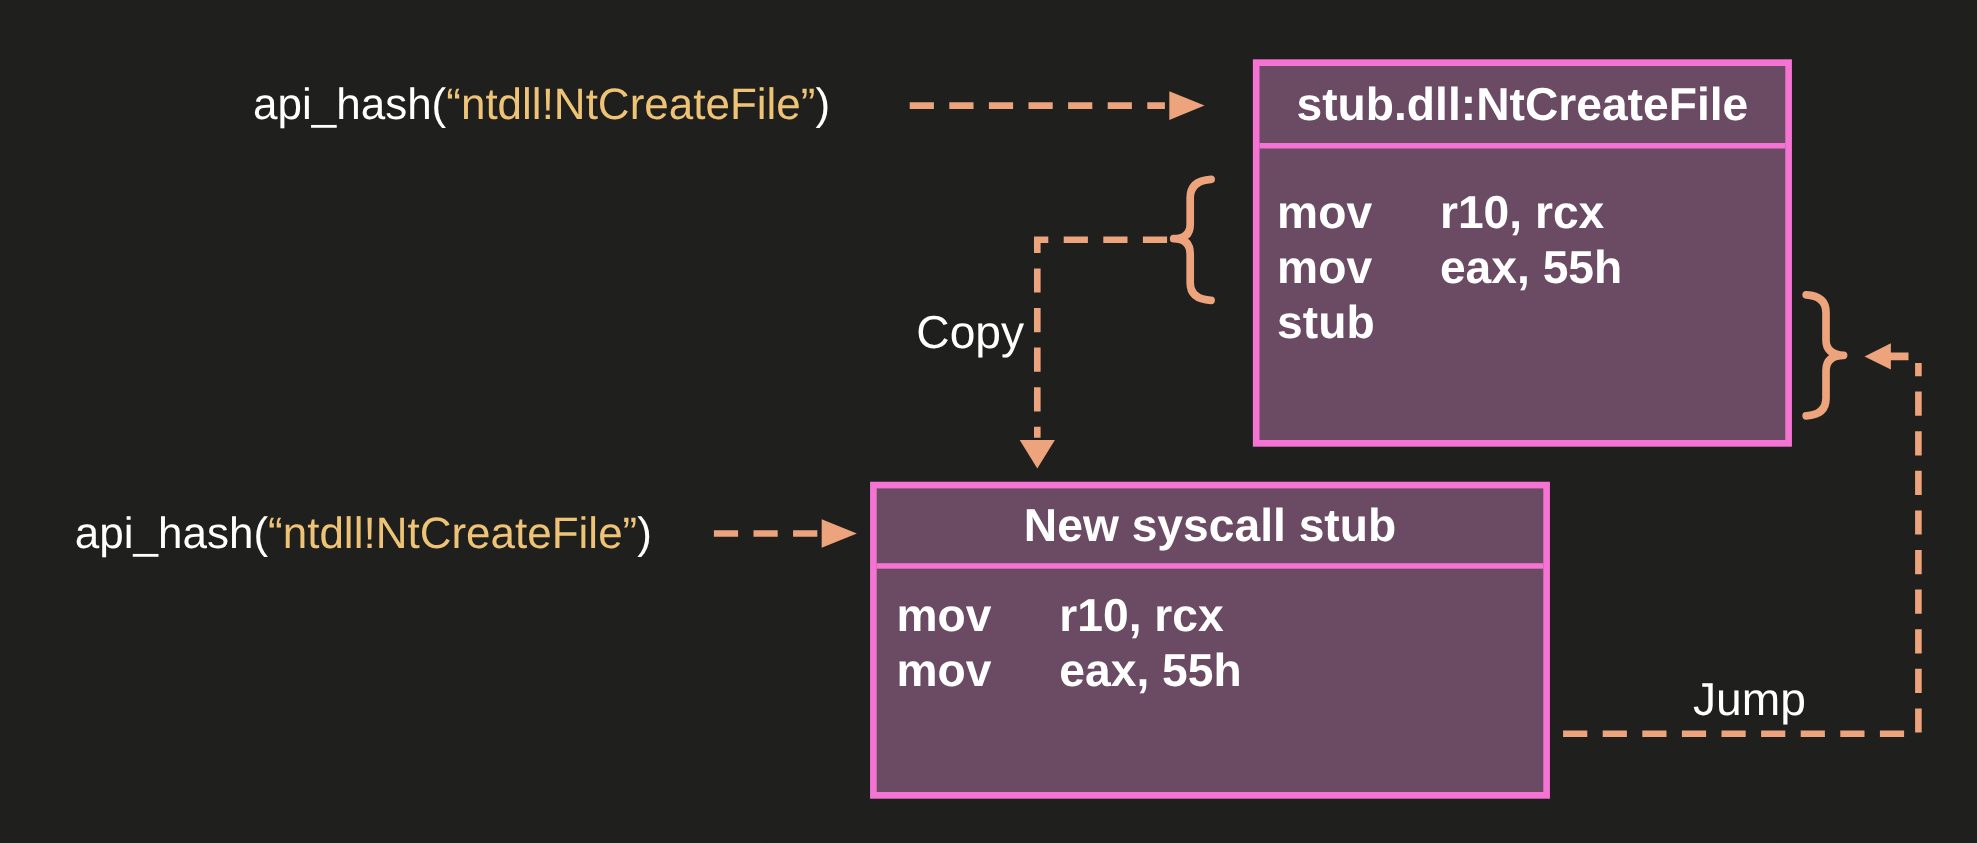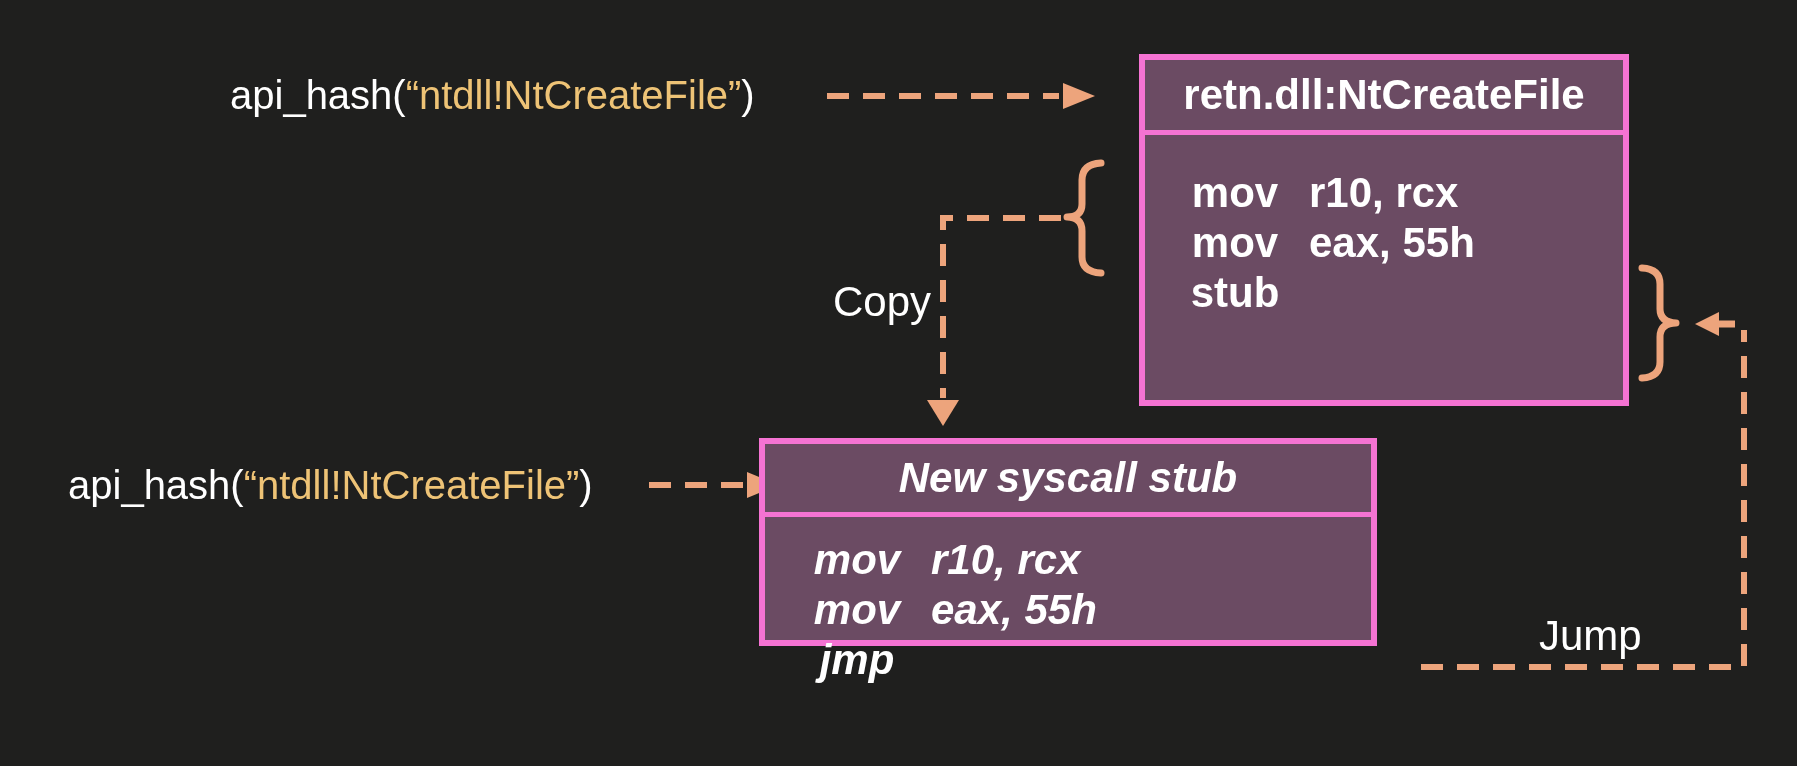--- a/index.html
+++ b/index.html
@@ -45,27 +45,27 @@
   }
   .box-header{
     display:flex;align-items:center;justify-content:center;
     border-bottom:5px solid var(--box_border);
     color:var(--text);font-size:42px;font-weight:bold;
     white-space:nowrap;
   }
   #ntdll-box{left:1128px;top:54px;width:490px;height:352px;}
   #ntdll-box .box-header{height:70px;}
   #ntdll-box .box-body{padding:33px 0 0 16px;}
-  #stub-box{left:748px;top:438px;width:618px;height:208px;font-style:italic;}
+  #stub-box{left:780px;top:438px;width:618px;height:288px;}
   #stub-box .box-header{height:68px;}
   #stub-box .box-body{padding:18px 0 0 18px;}
 
   .box-body{color:var(--text);font-size:42px;font-weight:bold;}
   .asm-row{display:flex;height:50px;align-items:center;white-space:nowrap;}
-  .asm-row .mn{display:inline-block;width:148px;flex:0 0 148px;text-align:center;}
+  .asm-row .mn{display:inline-block;width:148px;flex:0 0 148px;}
 </style>
 </head>
 <body>
 
 <div class="stage">
 
   <svg class="connectors" width="1797" height="766" viewBox="0 0 1797 766">
 
     <path class="dash" d="M816 96 H1048"></path>
     <polygon class="solidfill" points="1084,96 1052,83 1052,109"></polygon>
@@ -89,21 +89,21 @@
 
   <div class="hash-label" style="left:57px;top:461px;">
     <span>api_hash(</span><span class="str">“ntdll!NtCreateFile”</span><span>)</span>
   </div>
 
   <div class="flow-label" style="left:822px;top:278px;">Copy</div>
 
   <div class="flow-label" style="left:1528px;top:612px;">Jump</div>
 
   <div class="box" id="ntdll-box">
-    <div class="box-header">retn.dll:NtCreateFile</div>
+    <div class="box-header">stub.dll:NtCreateFile</div>
     <div class="box-body">
         <div class="asm-row">
           <span class="mn">mov</span>
           <span class="op">r10, rcx</span>
         </div>
         <div class="asm-row">
           <span class="mn">mov</span>
           <span class="op">eax, 55h</span>
         </div>
         <div class="asm-row">
@@ -118,18 +118,17 @@
     <div class="box-body">
         <div class="asm-row">
           <span class="mn">mov</span>
           <span class="op">r10, rcx</span>
         </div>
         <div class="asm-row">
           <span class="mn">mov</span>
           <span class="op">eax, 55h</span>
         </div>
         <div class="asm-row">
-          <span class="mn">jmp</span>
         </div>
       </div>
   </div>
 
 </div>
 
 </body></html>

